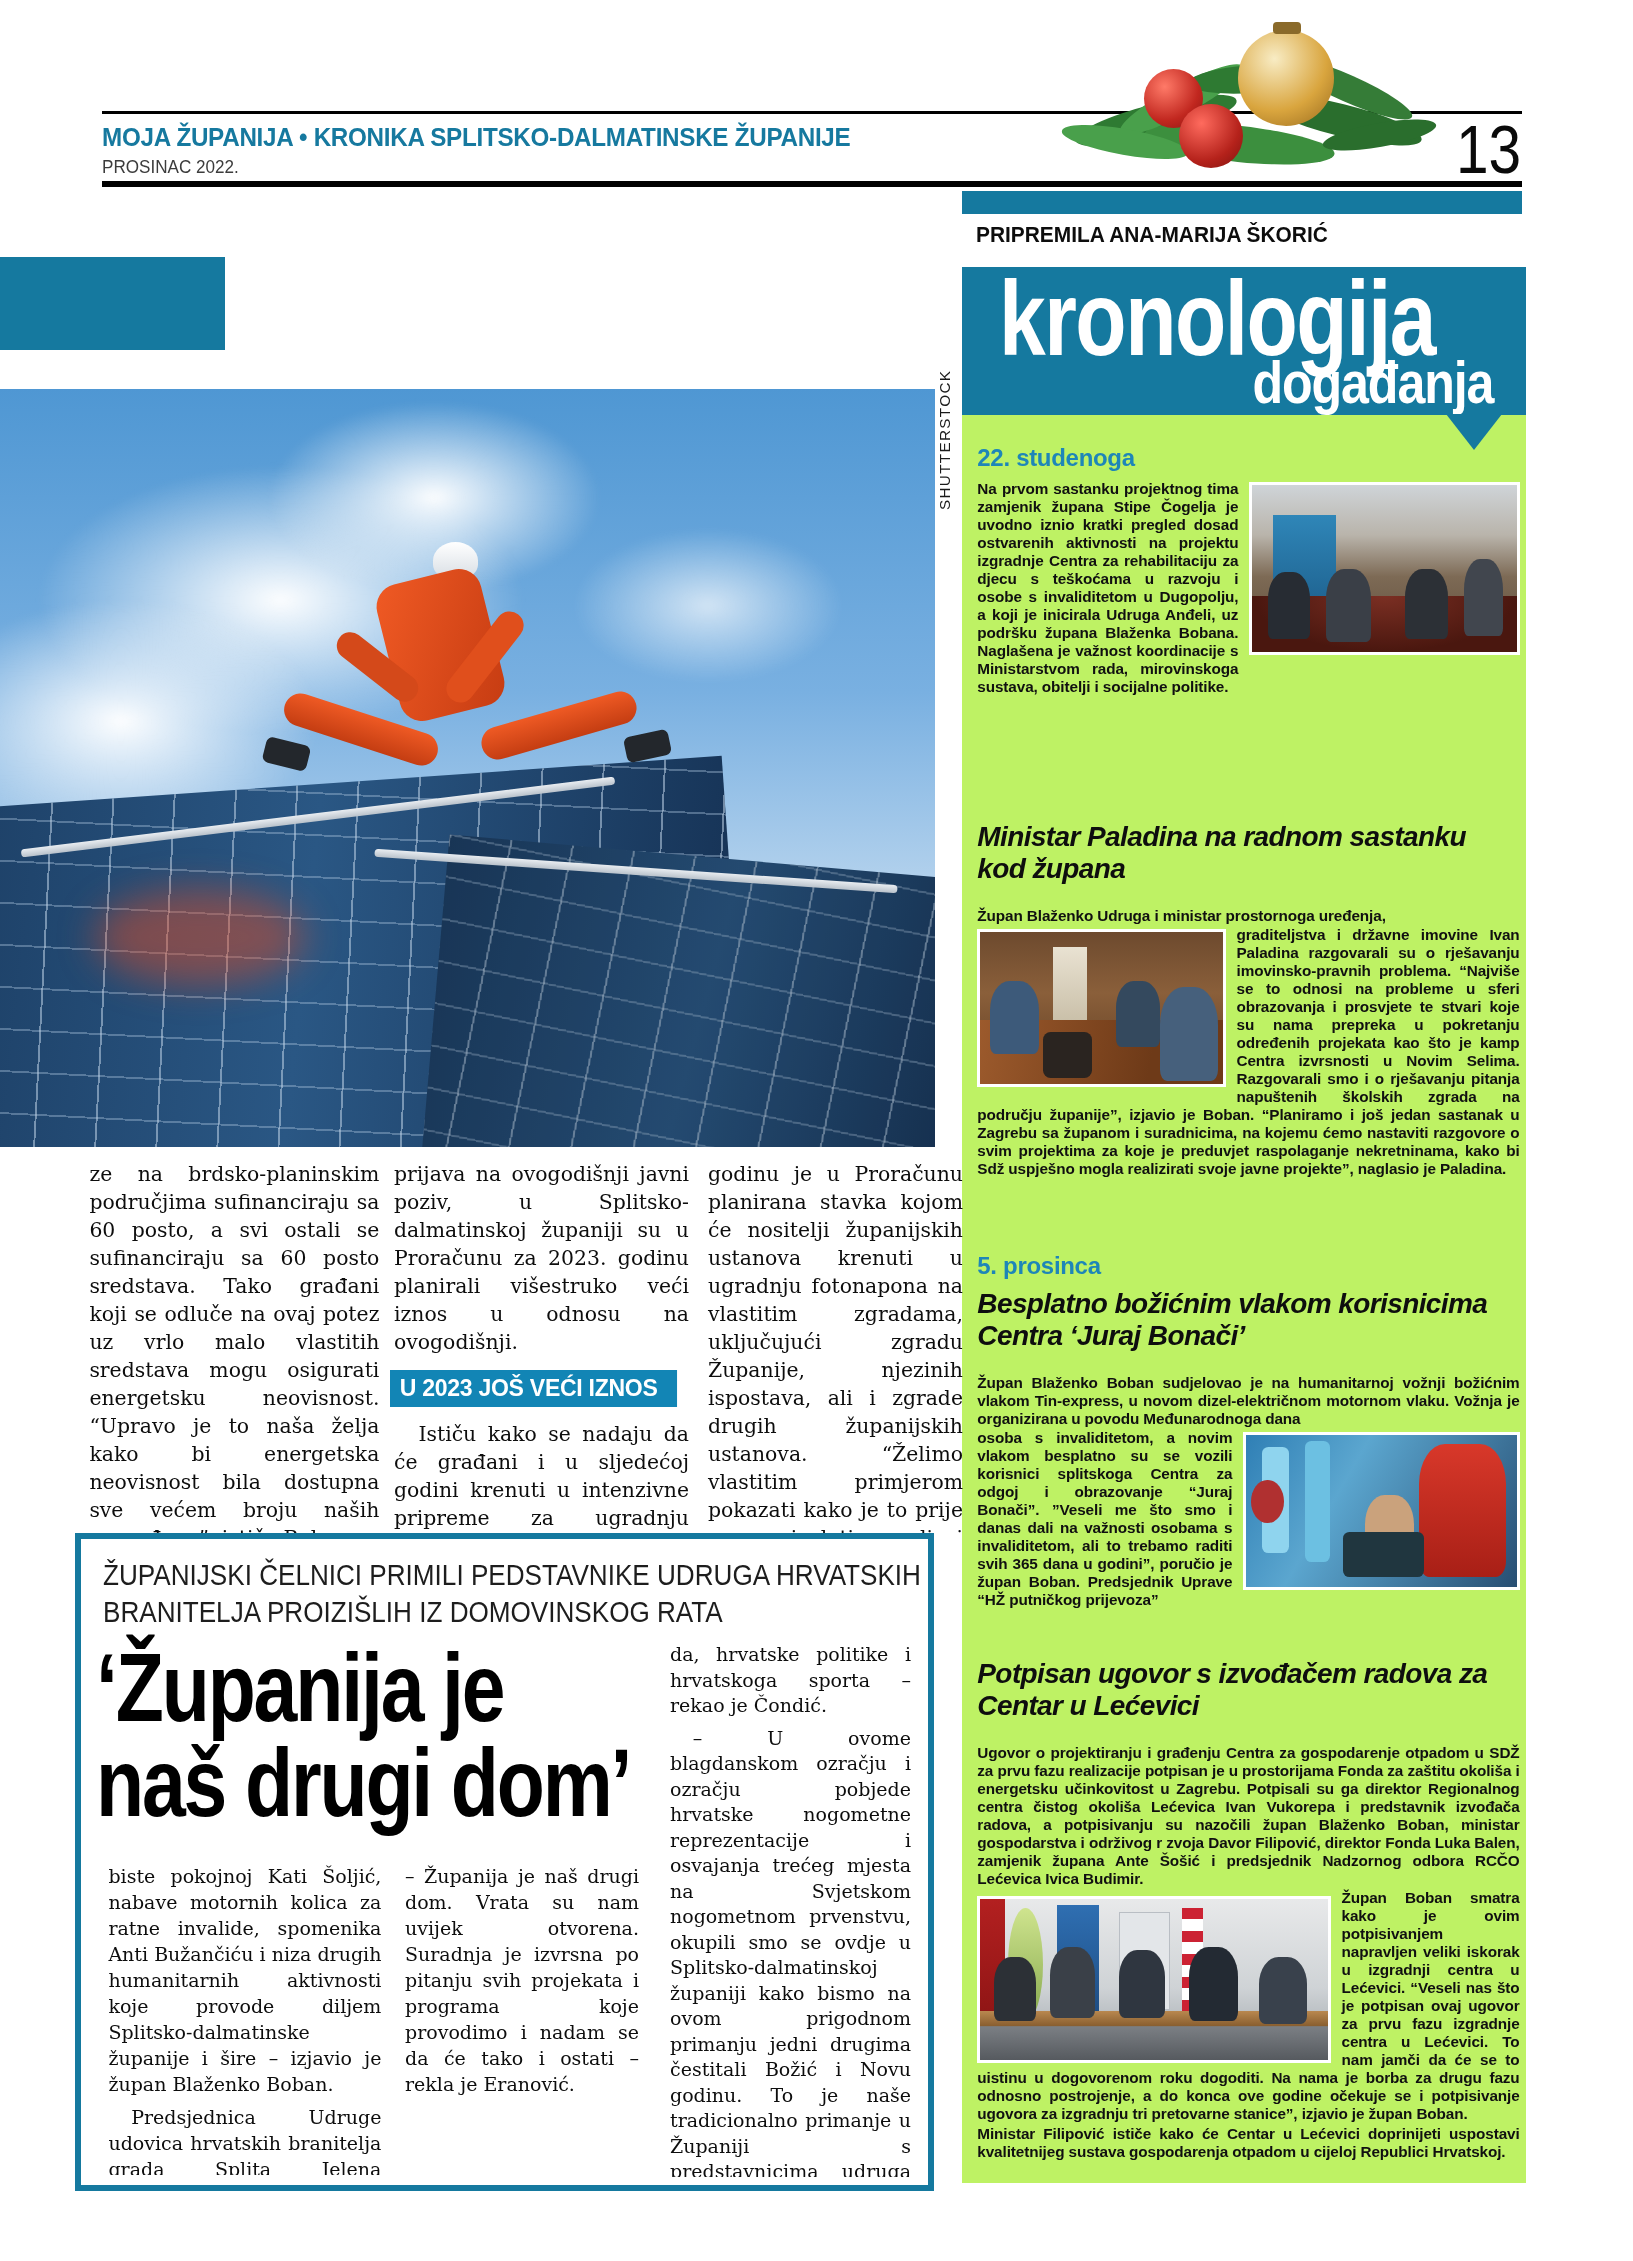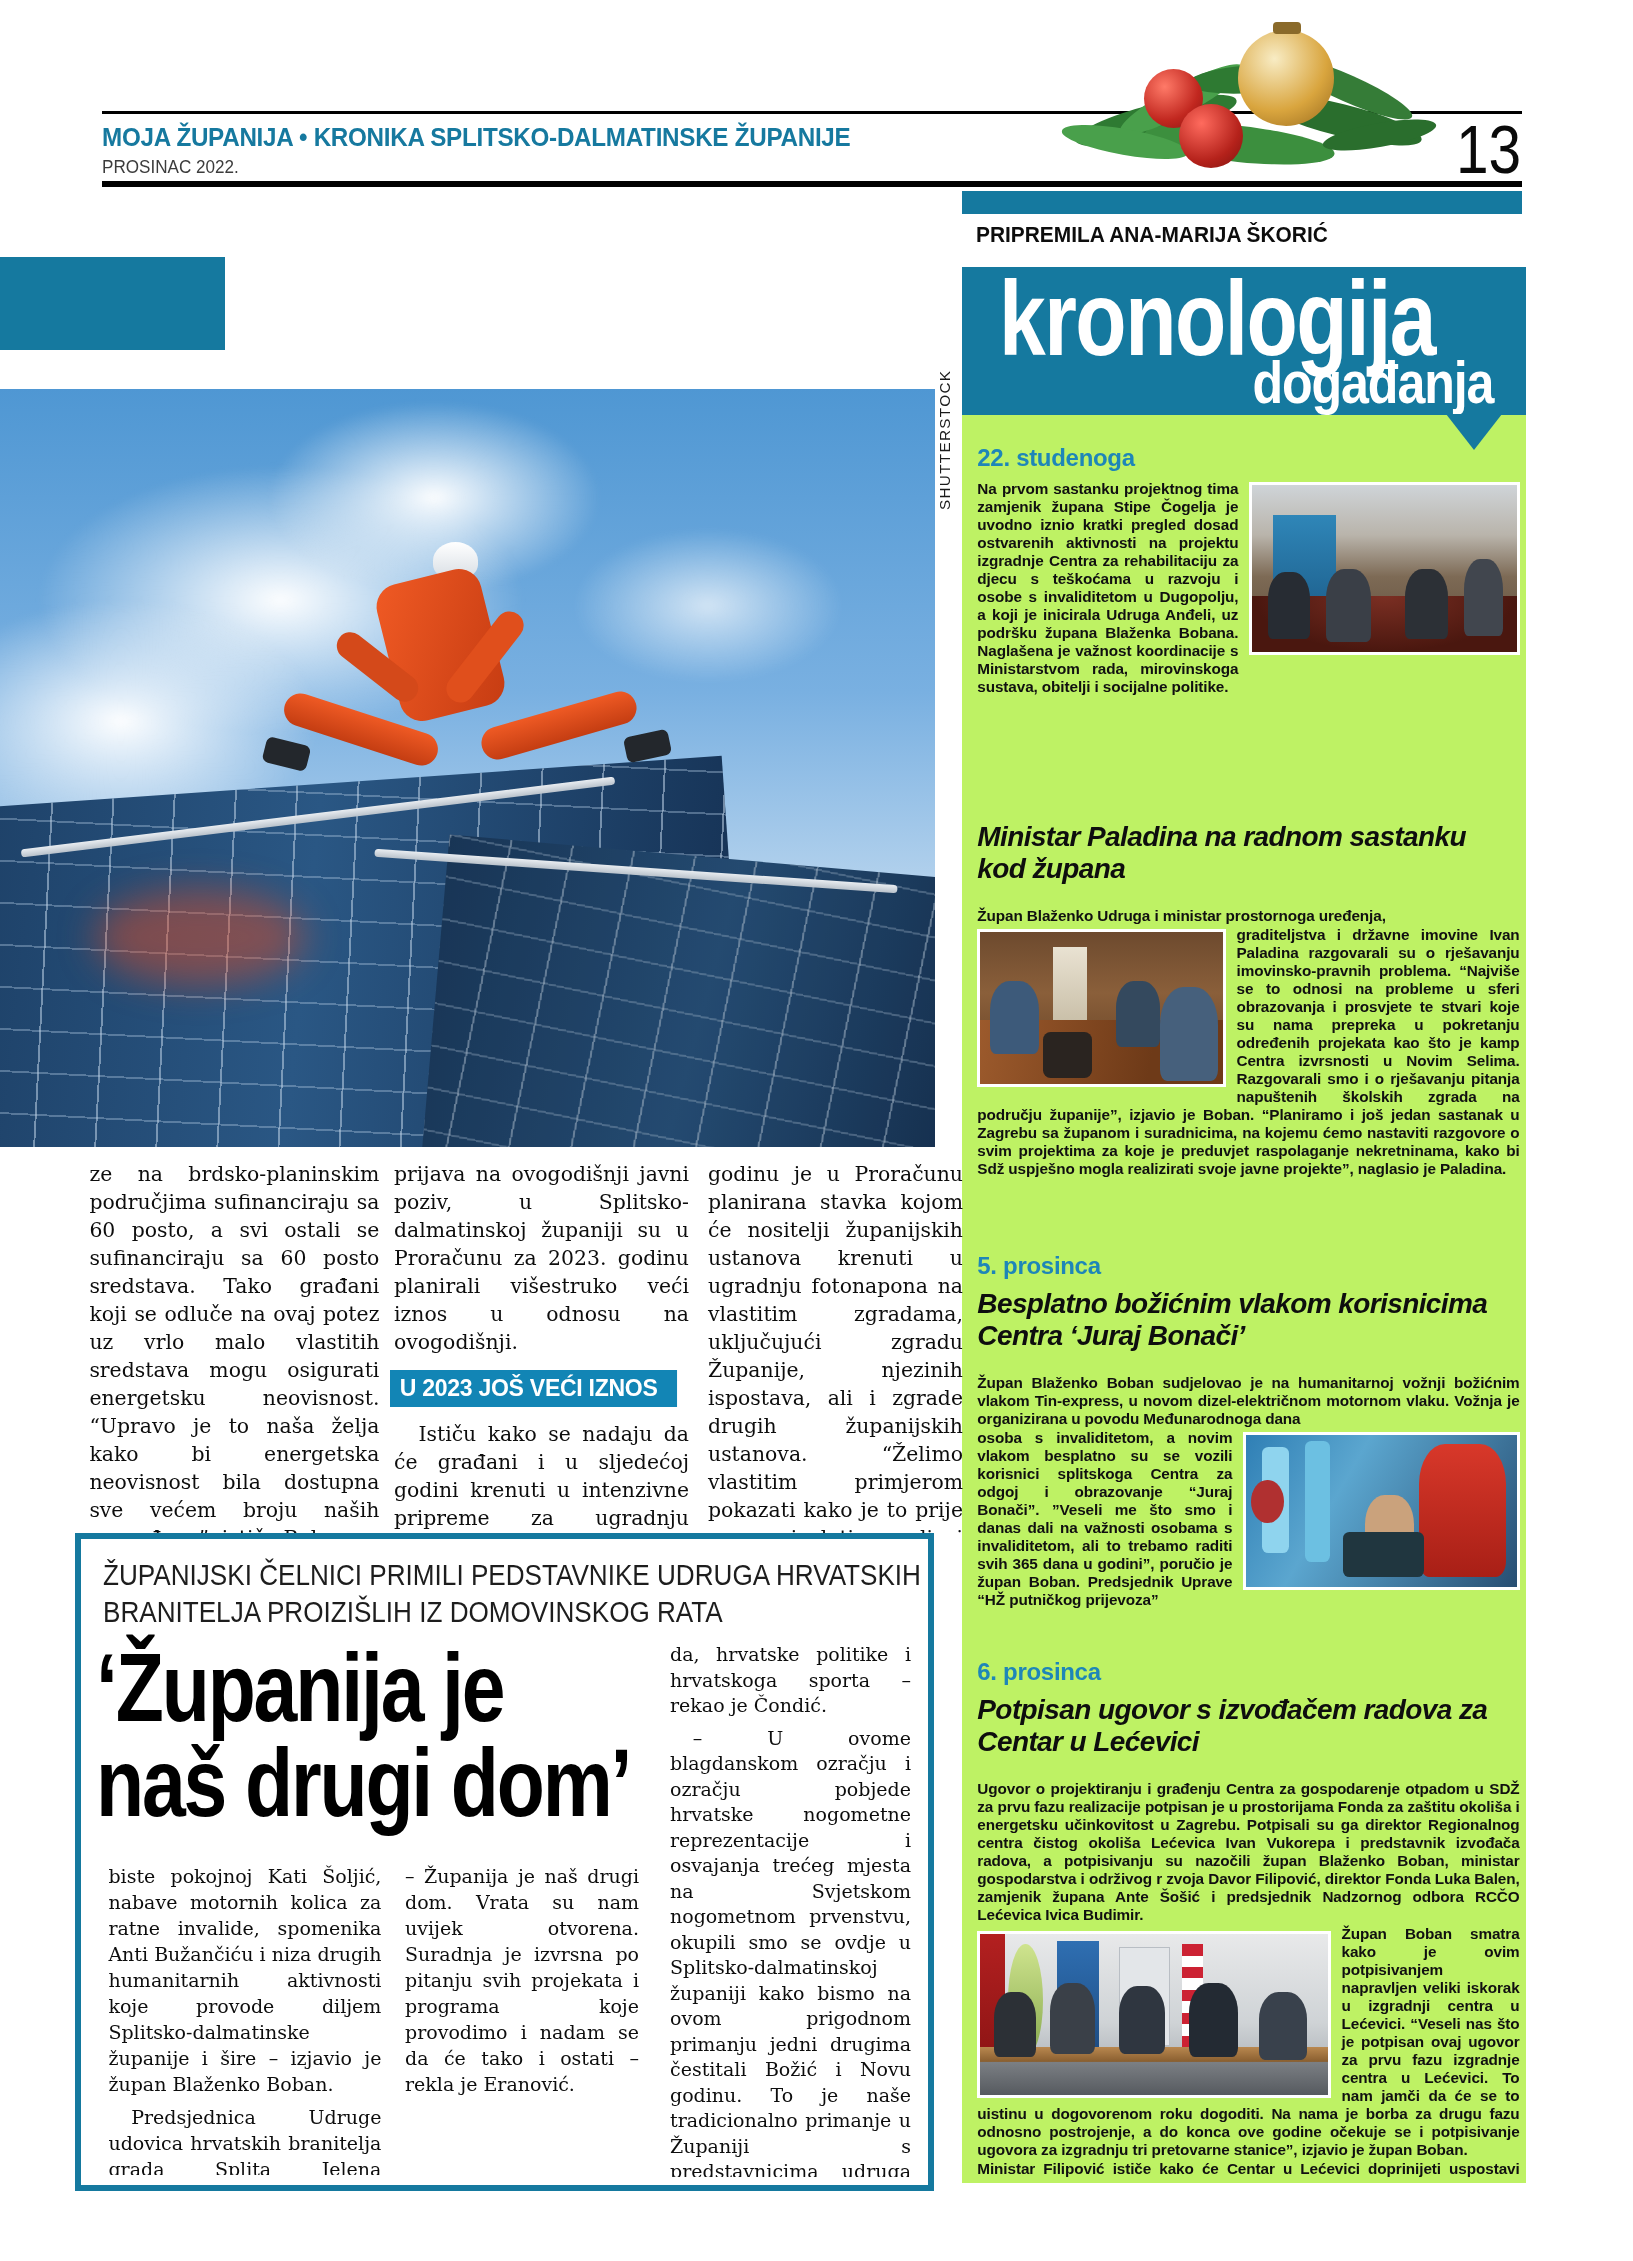--- a/index.html
+++ b/index.html
@@ -178,21 +178,20 @@
       <div class="abs" style="left:22%;top:4%;width:9%;height:80%;border-radius:6.4px;background:#6cc0e2;"></div>
       <div class="abs" style="left:2%;top:30%;width:12%;height:28%;border-radius:50%;background:#b03030;"></div>
       <div class="abs" style="left:64%;top:6%;width:32%;height:88%;border-radius:30% 30% 12% 12%;background:linear-gradient(#d8382a,#a81f16);"></div>
       <div class="abs" style="left:44%;top:40%;width:18%;height:48%;border-radius:40% 40% 12% 12%;background:#caa27c;"></div>
       <div class="abs" style="left:36%;top:64%;width:30%;height:30%;border-radius:6.4px;background:#20363f;"></div>
     </div>
     <p>osoba s invaliditetom, a novim vlakom besplatno su se vozili korisnici splitskoga Centra za odgoj i obrazovanje “Juraj Bonači”. ”Veseli me što smo i danas dali na važnosti osobama s invaliditetom, ali to trebamo raditi svih 365 dana u godini”, poručio je župan Boban. Predsjednik Uprave “HŽ putničkog prijevoza”</p>
   </section>
 
   <section class="entry" style="top:1243px;height:522px;">
-    <h3 class="edate">6. prosinca</h3>
     <h2 class="ehead">Potpisan ugovor s izvođačem radova za Centar u Lećevici</h2>
     <p>Ugovor o projektiranju i građenju Centra za gospodarenje otpadom u SDŽ za prvu fazu realizacije potpisan je u prostorijama Fonda za zaštitu okoliša i energetsku učinkovitost u Zagrebu. Potpisali su ga direktor Regionalnog centra čistog okoliša Lećevica Ivan Vukorepa i predstavnik izvođača radova, a potpisivanju su nazočili župan Blaženko Boban, ministar gospodarstva i održivog r zvoja Davor Filipović, direktor Fonda Luka Balen, zamjenik župana Ante Šošić i predsjednik Nadzornog odbora RCČO Lećevica Ivica Budimir.</p>
     <div class="ephoto ph-l" style="width:348px;height:161px;margin-top:6.4px;">
       <div class="fill" style="background:linear-gradient(180deg,#e8e9ea 0%,#cfd3d6 55%,#9aa0a6 100%);"></div>
       <div class="abs" style="left:0;top:0;width:7%;height:80%;background:linear-gradient(#b32020,#8c1414);"></div>
       <div class="abs" style="left:8%;top:6%;width:10%;height:70%;border-radius:50%;background:linear-gradient(#cfe48e,#86a84e);"></div>
       <div class="abs" style="left:22%;top:4%;width:12%;height:72%;background:linear-gradient(#2f6fb2,#1c4a80);"></div>
       <div class="abs" style="left:40%;top:8%;width:14%;height:60%;background:#e3e6e9;border:1.9px solid #b9bec4;"></div>
       <div class="abs" style="left:58%;top:6%;width:6%;height:66%;background:repeating-linear-gradient(#c23,#c23 11.5px,#fff 11.5px,#fff 23px);"></div>
       <div class="abs" style="left:0;bottom:0;width:100%;height:30%;background:linear-gradient(#b9884f,#8a5f30 30%,#7b7f84 32%,#565a5f 100%);"></div>

